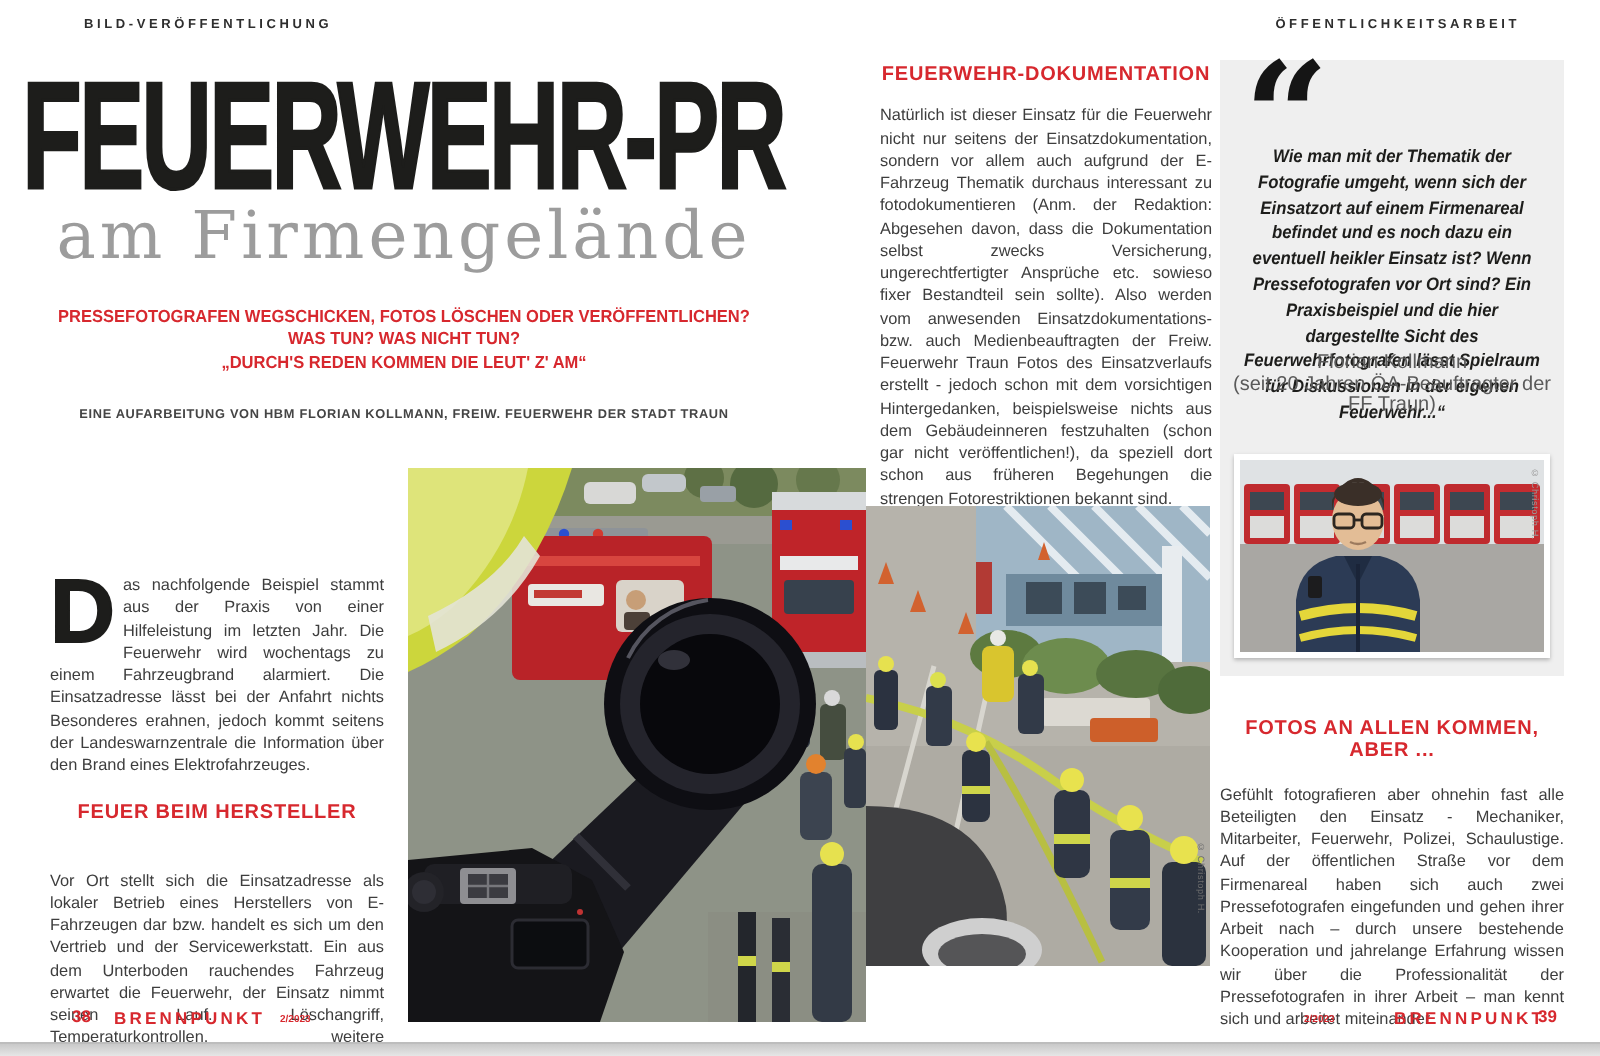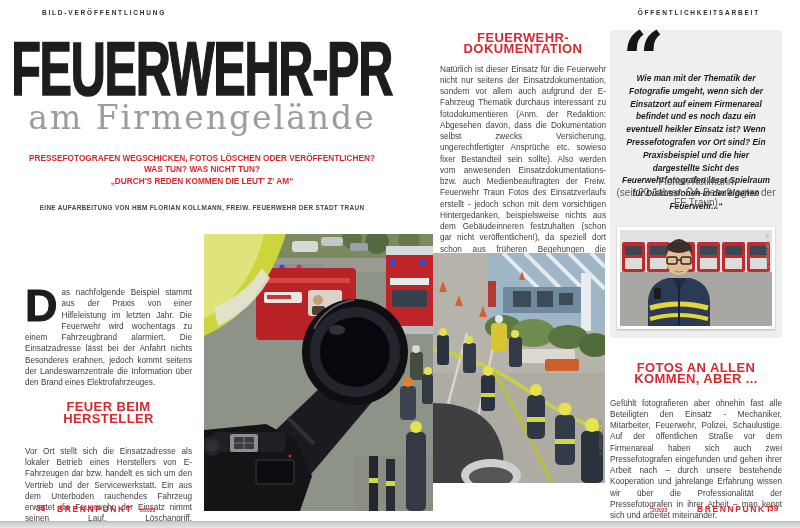--- a/index.html
+++ b/index.html
@@ -22,21 +22,21 @@
   #standfirst{left:18px;top:153px;width:368px;text-align:center;color:#d7282e;font-weight:bold;
     font-size:8.7px;line-height:11.3px;transform:scaleX(0.95);transform-origin:50% 0;}
   #byline{left:18px;top:204px;width:368px;text-align:center;font-size:6.4px;letter-spacing:0.35px;
     color:#454545;font-weight:bold;}
 
   
   .body-col{color:#3d3d3d;font-size:8.2px;line-height:11.25px;text-align:justify;hyphens:auto;}
   .body-col p{margin:0;}
   #col-left{left:25px;top:287px;width:167px;}
   #col-right1{left:440px;top:32px;width:166px;}
-  .red-h{color:#d7282e;font-weight:bold;font-size:13px;letter-spacing:0.4px;text-align:center;}
+  .red-h{color:#d7282e;font-weight:bold;font-size:10px;letter-spacing:0.4px;text-align:center;}
   #heading-fire{margin:13px 0 22px;}
   #heading-doc{margin:0 0 9px;}
   .dropcap{float:left;font-size:45px;line-height:33px;font-weight:bold;color:#1d1d1b;
     margin:2px 4px 0 0;-webkit-text-stroke:1px #1d1d1b;}
 
   
   .photo{overflow:hidden;background:#9a9a94;}
   #main-photo{left:204px;top:234px;width:229px;height:277px;}
   #scene-photo{left:433px;top:253px;width:172px;height:230px;}
   .credit-vert{position:absolute;writing-mode:vertical-rl;font-size:4.6px;color:#6d6d6d;letter-spacing:0.3px;}

